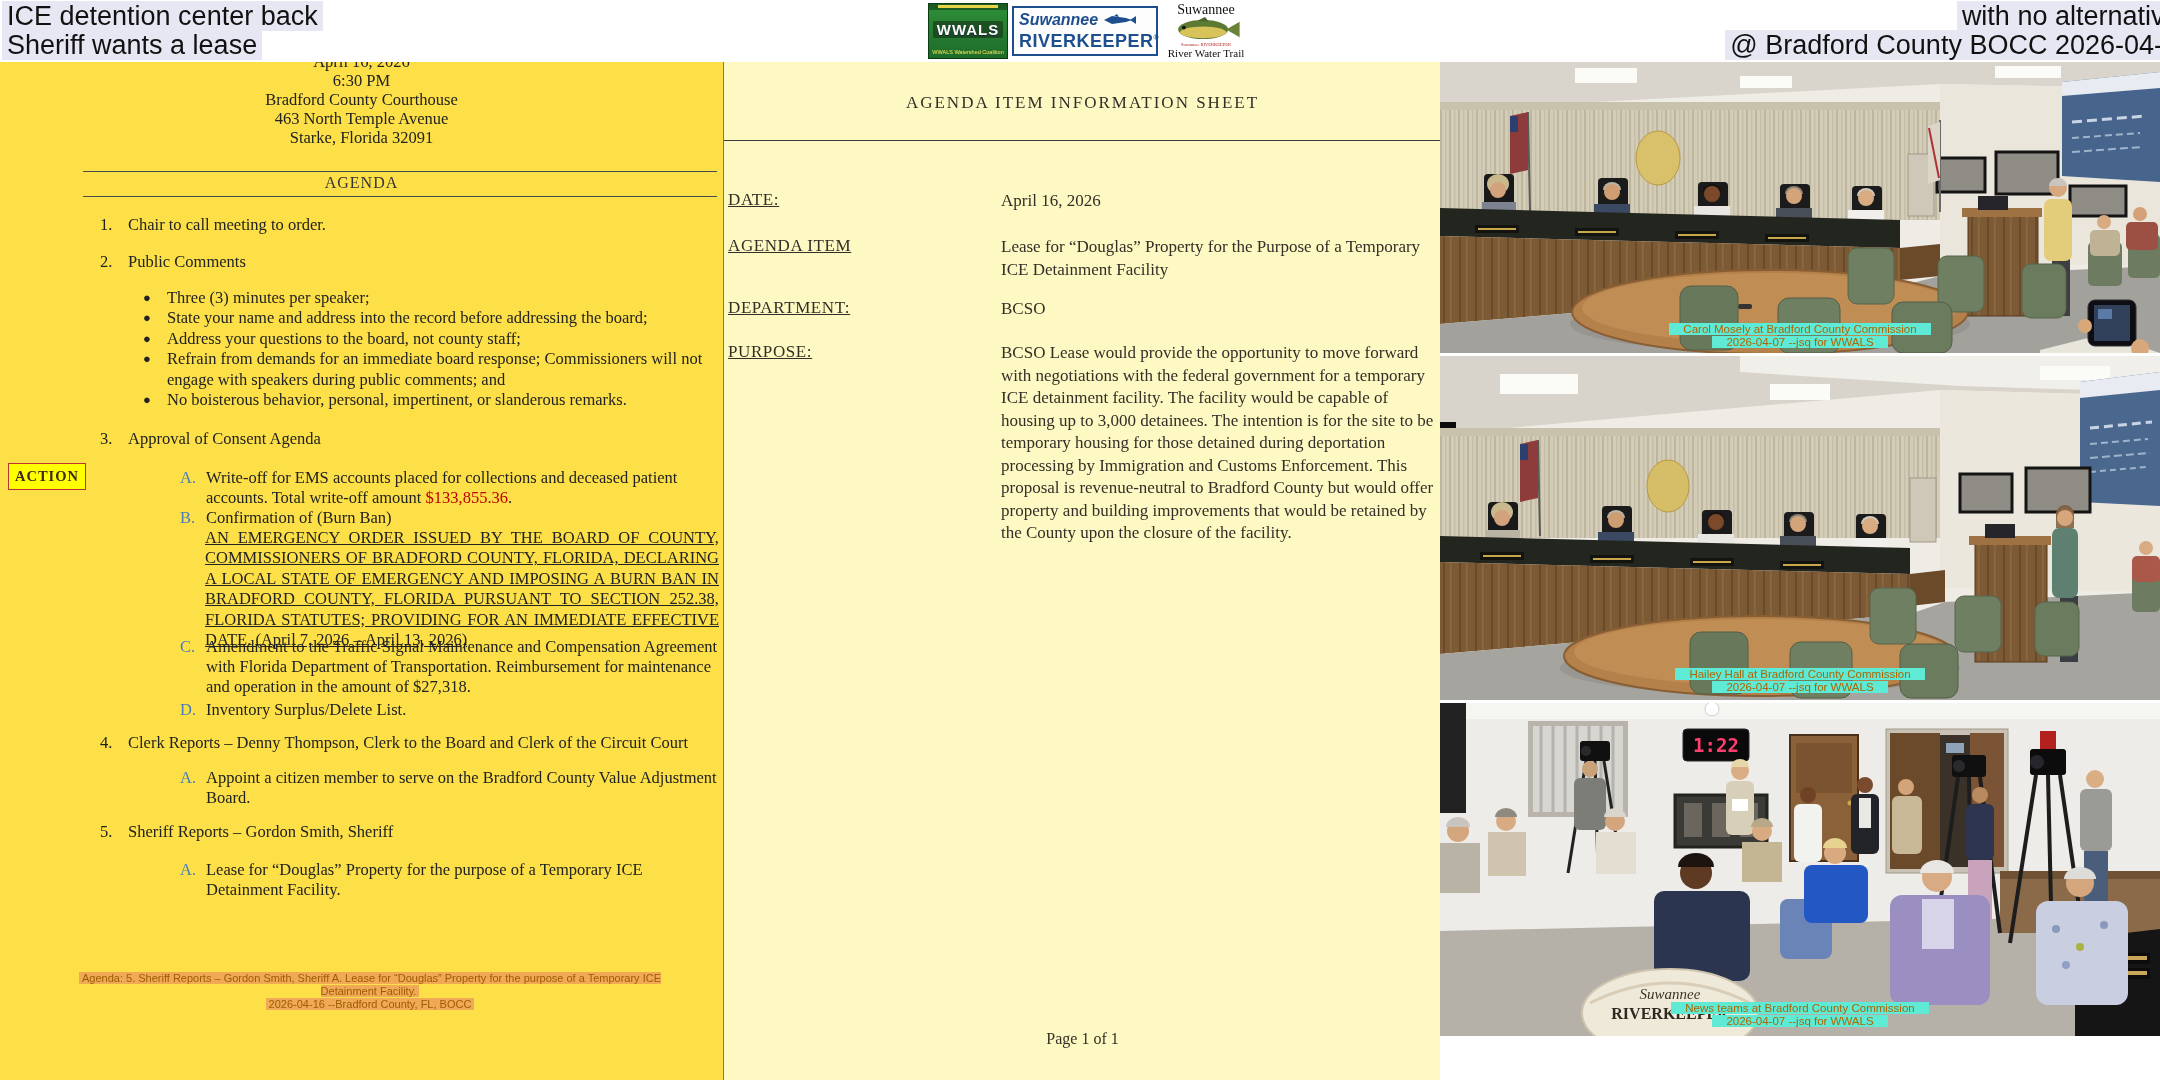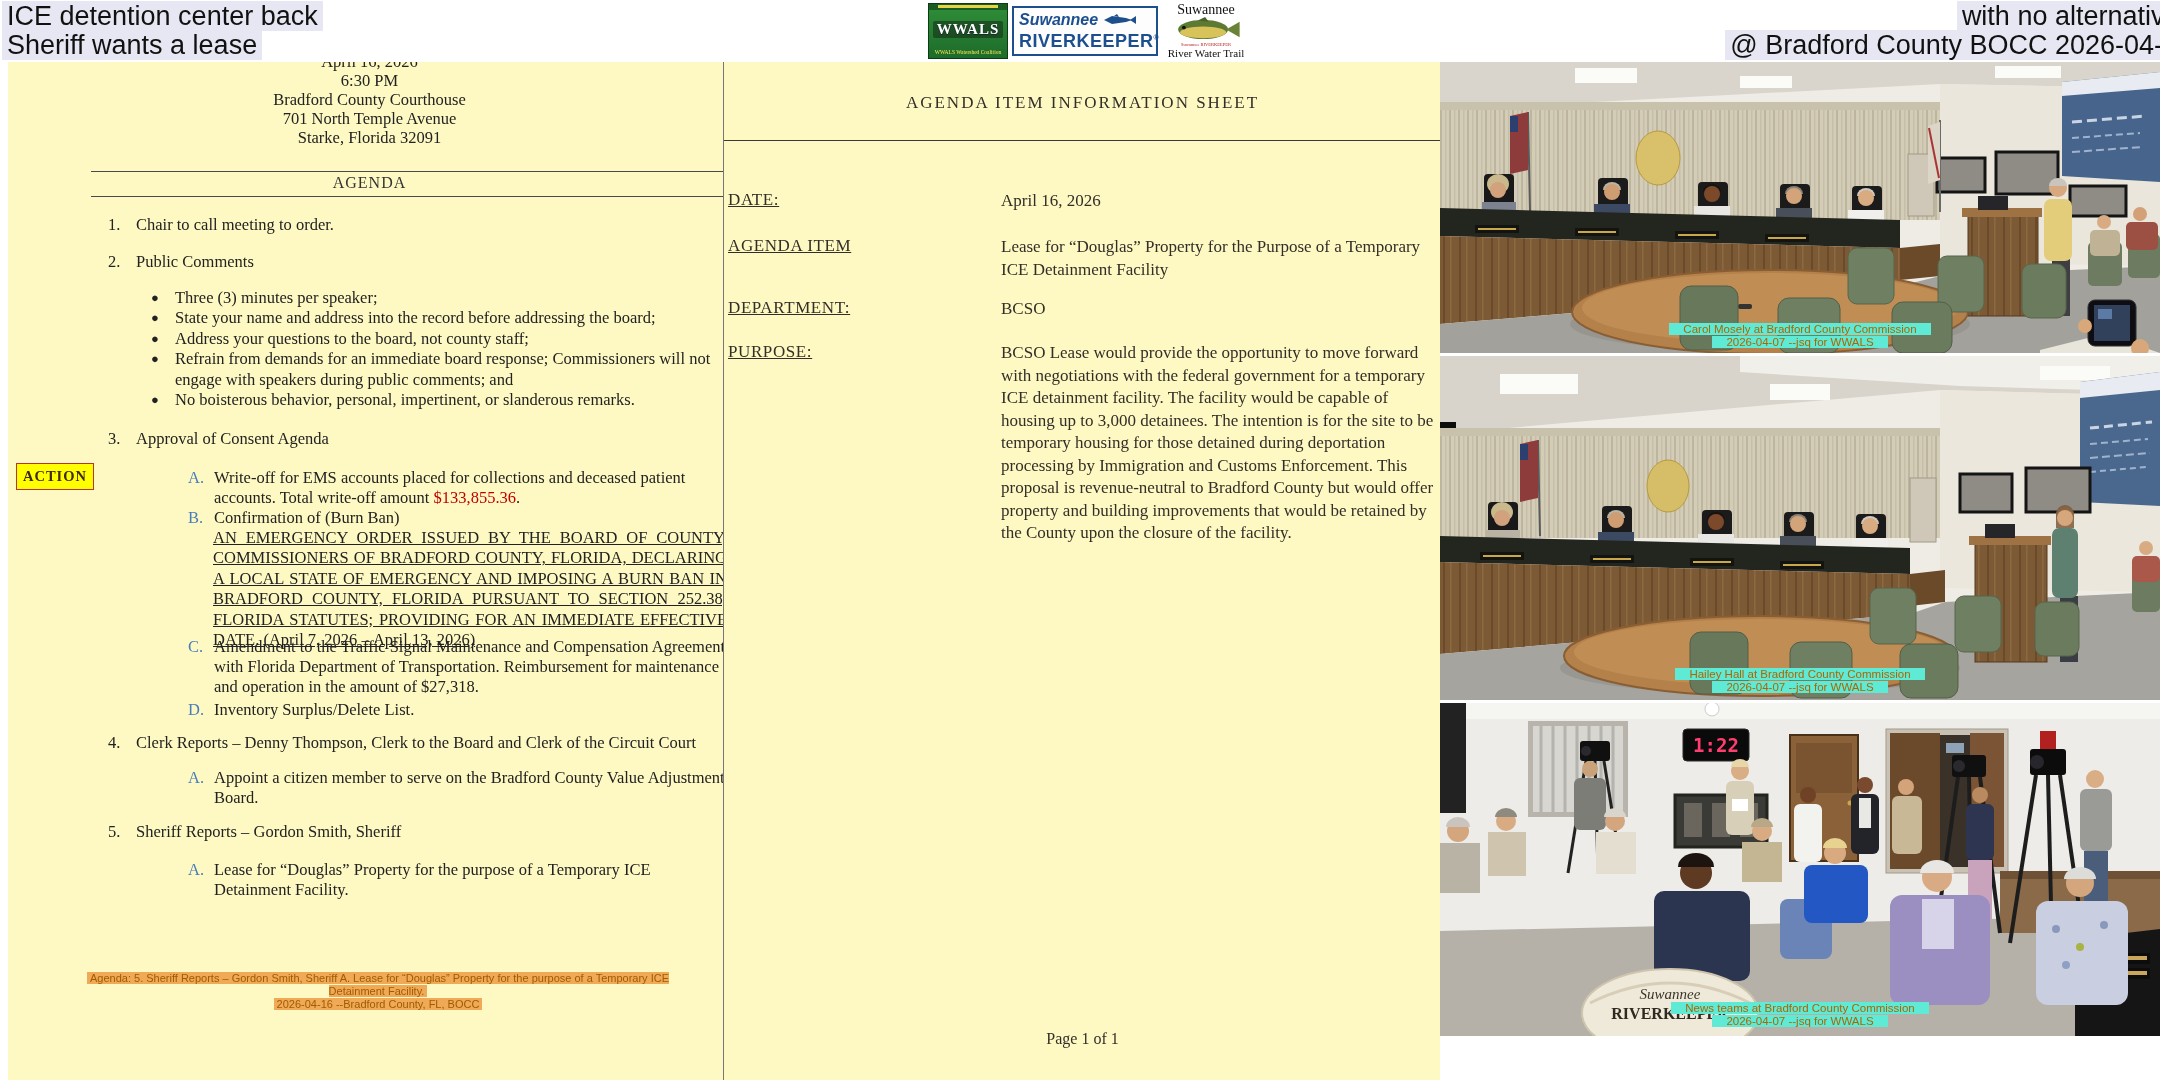--- a/index.html
+++ b/index.html
@@ -6,36 +6,36 @@
   #canvas{position:relative;width:2160px;height:1080px;background:#fff;overflow:hidden;
           font-family:"Liberation Serif",serif;color:#2b2b2b;}
   
   #header{position:absolute;left:0;top:0;width:2160px;height:62px;background:#fff;z-index:20;padding-left:40px;}
   .hl-line{display:block;font-family:"Liberation Sans",sans-serif;font-size:27px;line-height:29px;color:#111;white-space:nowrap;}
   .hl-line span{background:#e7e7f3;padding:0 5px;}
   #head-left{position:absolute;left:2px;top:2px;text-align:left;}
   #head-right{position:absolute;right:2px;top:2px;text-align:right;}
   #logo-strip{position:absolute;left:928px;top:3px;height:56px;display:flex;align-items:center;gap:4px;}
   .wwals-badge{width:78px;height:54px;background:linear-gradient(#2f8f39,#1d6b2a);border:1px solid #0d3b14;
-    display:flex;flex-direction:column;justify-content:space-between;align-items:center;font-family:Liberation Serif, serif;overflow:hidden;}
+    display:flex;flex-direction:column;justify-content:space-between;align-items:center;font-family:Liberation Sans, sans-serif;overflow:hidden;}
   .wwals-topbar{width:100%;height:6px;background:#1a5c22;display:flex;justify-content:center;}
   .wwals-topbar i{width:60px;height:3px;background:#e6d34a;margin-top:1px;}
   .wwals-name{color:#fff;font-weight:bold;font-size:15px;letter-spacing:1px;text-shadow:0 1px 1px #123;background:rgba(20,40,20,.55);padding:0 4px;border-radius:2px;}
   .wwals-sub{color:#ffe95c;font-size:5.5px;line-height:7px;text-align:center;padding-bottom:2px;}
   .rk-banner{width:146px;height:50px;background:#fdfdfd;border:2px solid #1d4f8f;box-sizing:border-box;
     display:flex;flex-direction:column;justify-content:center;padding:1px 5px;font-family:"Liberation Sans",sans-serif;}
   .rk-l1{display:flex;align-items:center;gap:4px;color:#1d4f8f;font-style:italic;font-weight:bold;font-size:16px;line-height:17px;}
   .rk-l2{color:#1d4f8f;font-weight:bold;font-size:18px;letter-spacing:.5px;line-height:19px;}
   .rk-l2 sup{font-size:7px;}
   .trail-badge{width:88px;height:56px;display:flex;flex-direction:column;align-items:center;justify-content:flex-start;font-family:"Liberation Serif",serif;}
   .trail-l1{font-size:14px;line-height:14px;color:#111;}
   .trail-mini{font-size:4.5px;color:#b32020;line-height:5px;}
   .trail-l2{font-size:11px;line-height:12px;color:#111;}
   
-  #agenda-doc{position:absolute;left:8px;top:62px;width:723px;height:1018px;background:#fef9c3;font-size:16.5px;color:#222;}
+  #agenda-doc{position:absolute;left:0;top:62px;width:723px;height:1018px;background:#fde047;font-size:16.5px;color:#222;}
   .abs{position:absolute;}
   .center-block{left:0;width:723px;text-align:center;line-height:19px;}
   .rule{left:83px;width:634px;border-top:1.4px solid #4a4a4a;height:0;}
   .agenda-title{left:0;width:723px;text-align:center;font-size:16px;letter-spacing:1px;color:#333;}
   .num-item{left:100px;width:620px;display:flex;line-height:20px;}
   .num-item .num{width:28px;flex:0 0 28px;}
   .bullets{left:143px;width:575px;line-height:20.4px;}
   .bullets .b{display:flex;}
   .bullets .dot{width:24px;flex:0 0 24px;font-size:13px;}
   .sub-item{left:180px;width:540px;display:flex;line-height:20px;}
@@ -114,21 +114,21 @@
       <span class="hl-line"><span>with no alternatives</span></span>
       <span class="hl-line"><span>@ Bradford County BOCC 2026-04-16</span></span>
     </div>
   </div>
 
   <div id="agenda-doc">
     <div class="abs center-block" style="top:-10px;">
       <div>April 16, 2026</div>
       <div>6:30 PM</div>
       <div>Bradford County Courthouse</div>
-      <div>701 North Temple Avenue</div>
+      <div>463 North Temple Avenue</div>
       <div>Starke, Florida 32091</div>
     </div>
 
     <div class="abs rule" style="top:109px;"></div>
     <div class="abs agenda-title" style="top:112px;">AGENDA</div>
     <div class="abs rule" style="top:134px;"></div>
 
     <div class="abs num-item" style="top:153px;">
       <span class="num">1.</span>
         <span>Chair to call meeting to order.</span>

